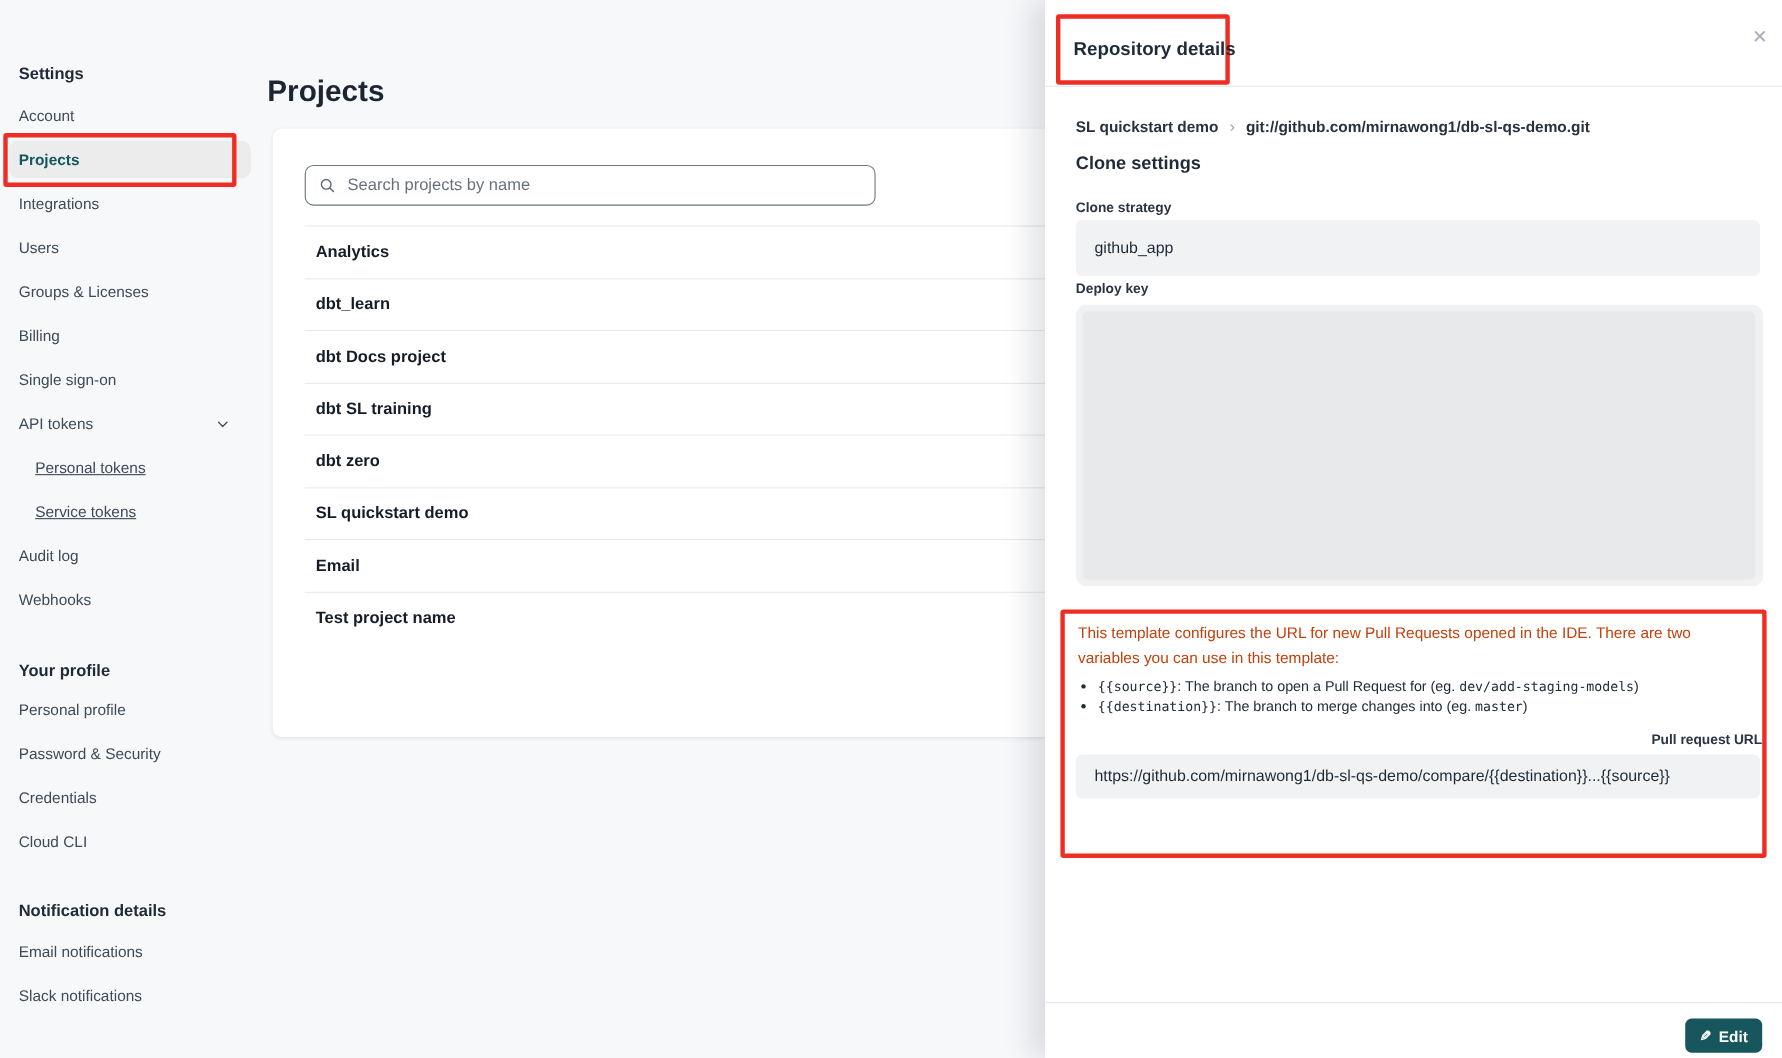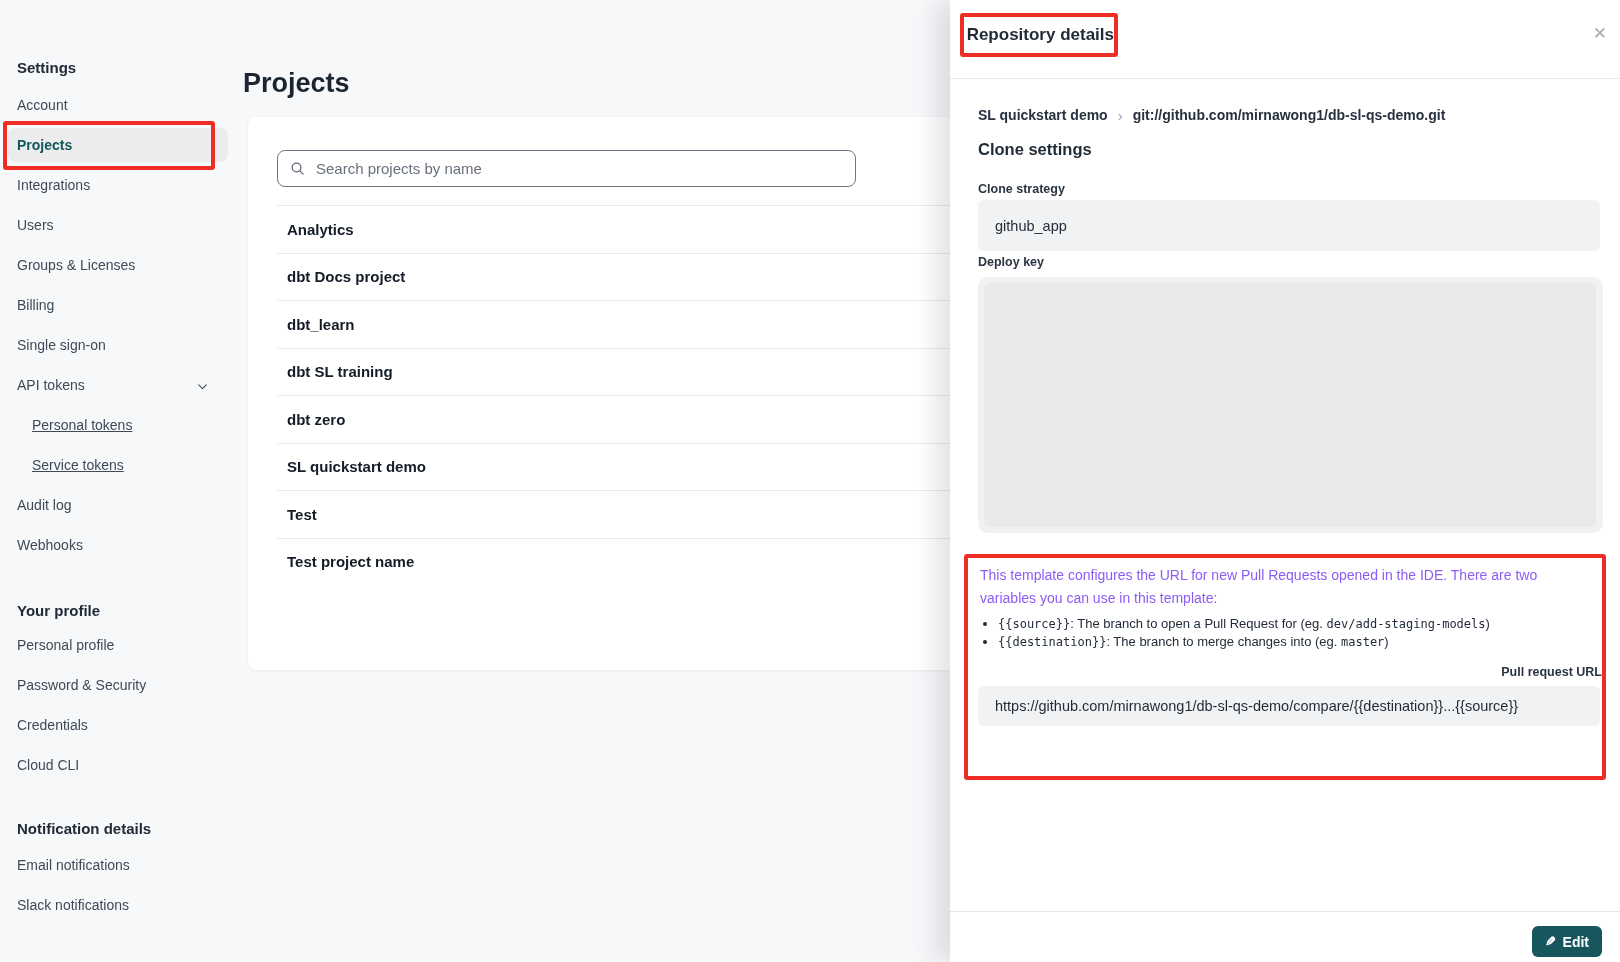--- a/index.html
+++ b/index.html
@@ -13,47 +13,47 @@
   .sb-i.ind{left:32px;text-decoration:underline;}
   .sb-pill{position:absolute;left:8px;top:128px;width:220px;height:34px;background:#ececec;border-radius:8px;}
   .sb-active{color:#12575e;font-weight:bold;}
   .ann{position:absolute;border:4px solid #ee2e24;border-radius:3px;box-sizing:border-box;pointer-events:none;}
   #ann-projects{left:3px;top:121px;width:212px;height:49px;}
   .chev{position:absolute;left:196px;top:379px;}
 
   
   .page-title{position:absolute;left:243px;top:50px;font-size:27px;font-weight:bold;color:#1c2633;}
   .card{position:absolute;left:248px;top:117px;width:1324px;height:553px;background:#ffffff;border-radius:8px;box-shadow:0 1px 3px rgba(16,24,40,.07);}
-  .search{position:absolute;left:29px;top:33px;width:579px;height:37px;border:1px solid #6d7682;border-radius:8px;background:#fff;display:flex;align-items:center;gap:9px;padding:16px 12px;box-sizing:border-box;}
+  .search{position:absolute;left:29px;top:33px;width:519px;height:37px;border:1px solid #6d7682;border-radius:8px;background:#fff;display:flex;align-items:center;gap:9px;padding:16px 12px;box-sizing:border-box;}
   .search input{border:none;outline:none;flex:1;font-size:15px;color:#1f2a37;font-family:"Liberation Sans",sans-serif;background:transparent;}
   .search input::placeholder{color:#69707d;}
   .rows{position:absolute;left:29px;right:30px;top:88px;}
   .row{height:47.5px;border-top:1px solid #e7e9ec;display:flex;align-items:center;padding-left:10px;font-size:15px;font-weight:bold;color:#141c28;box-sizing:border-box;cursor:pointer;}
 
   
   .panel{position:absolute;left:950px;top:0;width:670px;height:962px;background:#ffffff;box-shadow:-14px 0 24px rgba(16,24,40,.12);}
   .panel-header{position:absolute;top:0;left:0;right:0;height:78px;border-bottom:1px solid #e7e9eb;background:#fff;}
-  #ann-title{left:10px;top:13px;width:158px;height:44px;display:flex;align-items:center;pointer-events:none;justify-content:flex-end;}
+  #ann-title{left:10px;top:13px;width:158px;height:64px;display:flex;align-items:center;pointer-events:none;}
   #ann-title h2{margin:0 0 0 12px;font-size:17px;font-weight:bold;color:#1f2a37;white-space:nowrap;}
   .close-btn{position:absolute;top:23px;right:11px;border:none;background:none;font-size:17px;color:#a4adb8;cursor:pointer;padding:2px;line-height:1;}
 
   .crumbs{position:absolute;left:28px;top:104px;height:22px;display:flex;align-items:center;gap:10px;font-size:14px;font-weight:bold;color:#273140;}
   .crumb-sep{color:#97a1ad;font-size:15px;font-weight:normal;}
   .sec-h{position:absolute;left:28px;top:140px;margin:0;font-size:16.5px;font-weight:bold;color:#1f2a37;white-space:nowrap;}
   .flabel{position:absolute;font-size:12.5px;font-weight:bold;color:#2a3442;white-space:nowrap;}
   #lab-strategy{left:28px;top:182px;}
   .vbox{position:absolute;background:#f1f2f4;border-radius:6px;display:flex;align-items:center;padding-left:17px;box-sizing:border-box;font-size:14.5px;color:#1f2a37;}
   #box-strategy{left:28px;top:200px;width:622px;height:51px;}
   #lab-deploy{left:28px;top:255px;}
   .deploy{position:absolute;left:28px;top:277px;width:625px;height:256px;background:#eff1f3;border-radius:10px;}
   .deploy-inner{position:absolute;left:6px;top:6px;right:7px;bottom:6px;background:#e7e9ea;border-radius:6px;}
 
   #ann-pr{left:14px;top:554px;width:642px;height:226px;pointer-events:auto;}
   #ann-pr h3{margin:8px 0 0 12px;font-size:17px;font-weight:bold;color:#1f2a37;white-space:nowrap;}
-  #ann-pr .desc{margin:6px 14px 0 12px;font-size:14px;line-height:23px;color:#8b5cf6;}
+  #ann-pr .desc{margin:6px 14px 0 12px;font-size:14px;line-height:23px;color:#c2410c;}
   #ann-pr ul{margin:5px 0 0 17px;padding:0 0 0 13px;color:#222c39;}
   #ann-pr li{font-size:13px;line-height:17px;}
   .codebit{font-family:"DejaVu Sans Mono","Liberation Mono",monospace;font-size:12px;}
   #lab-pr{position:static;display:block;margin:14px 0 0 12px;font-size:12.5px;font-weight:bold;color:#2a3442;text-align:right;}
   #box-pr{position:static;margin:7px 0 0 10px;width:622px;height:40px;display:flex;align-items:center;padding-left:17px;box-sizing:border-box;background:#f1f2f4;border-radius:6px;font-size:14.5px;color:#1f2a37;}
 
   .panel-footer{position:absolute;left:0;right:0;bottom:0;height:50px;background:#fff;border-top:1px solid #e3e5e8;}
   .edit-btn{position:absolute;right:18px;top:14px;height:31px;display:flex;align-items:center;gap:7px;padding:0 13px;background:#17565c;color:#fff;border:none;border-radius:6px;font-size:14px;font-weight:bold;font-family:"Liberation Sans",sans-serif;cursor:pointer;}
   .edit-btn .pencil{font-size:13px;transform:scaleX(-1);display:inline-block;}
 </style>
@@ -103,26 +103,26 @@
     <div class="card">
       <div class="search">
         <svg width="15" height="15" viewBox="0 0 24 24" fill="none" stroke="#5c6570" stroke-width="2" stroke-linecap="round">
             <circle cx="10.5" cy="10.5" r="7"></circle>
             <line x1="15.8" y1="15.8" x2="21" y2="21"></line>
           </svg>
         <input type="text" placeholder="Search projects by name" style="">
       </div>
       <div class="rows">
         <div class="row">Analytics</div>
+        <div class="row">dbt_learn</div>
         <div class="row">dbt Docs project</div>
-        <div class="row">dbt_learn</div>
         <div class="row">dbt SL training</div>
         <div class="row">dbt zero</div>
         <div class="row">SL quickstart demo</div>
-        <div class="row">Test</div>
+        <div class="row">Email</div>
         <div class="row">Test project name</div>
       </div>
     </div>
   </main>
 
   <aside class="panel">
     <header class="panel-header">
       <div class="ann" id="ann-title">
         <h2>Repository details</h2>
       </div>

